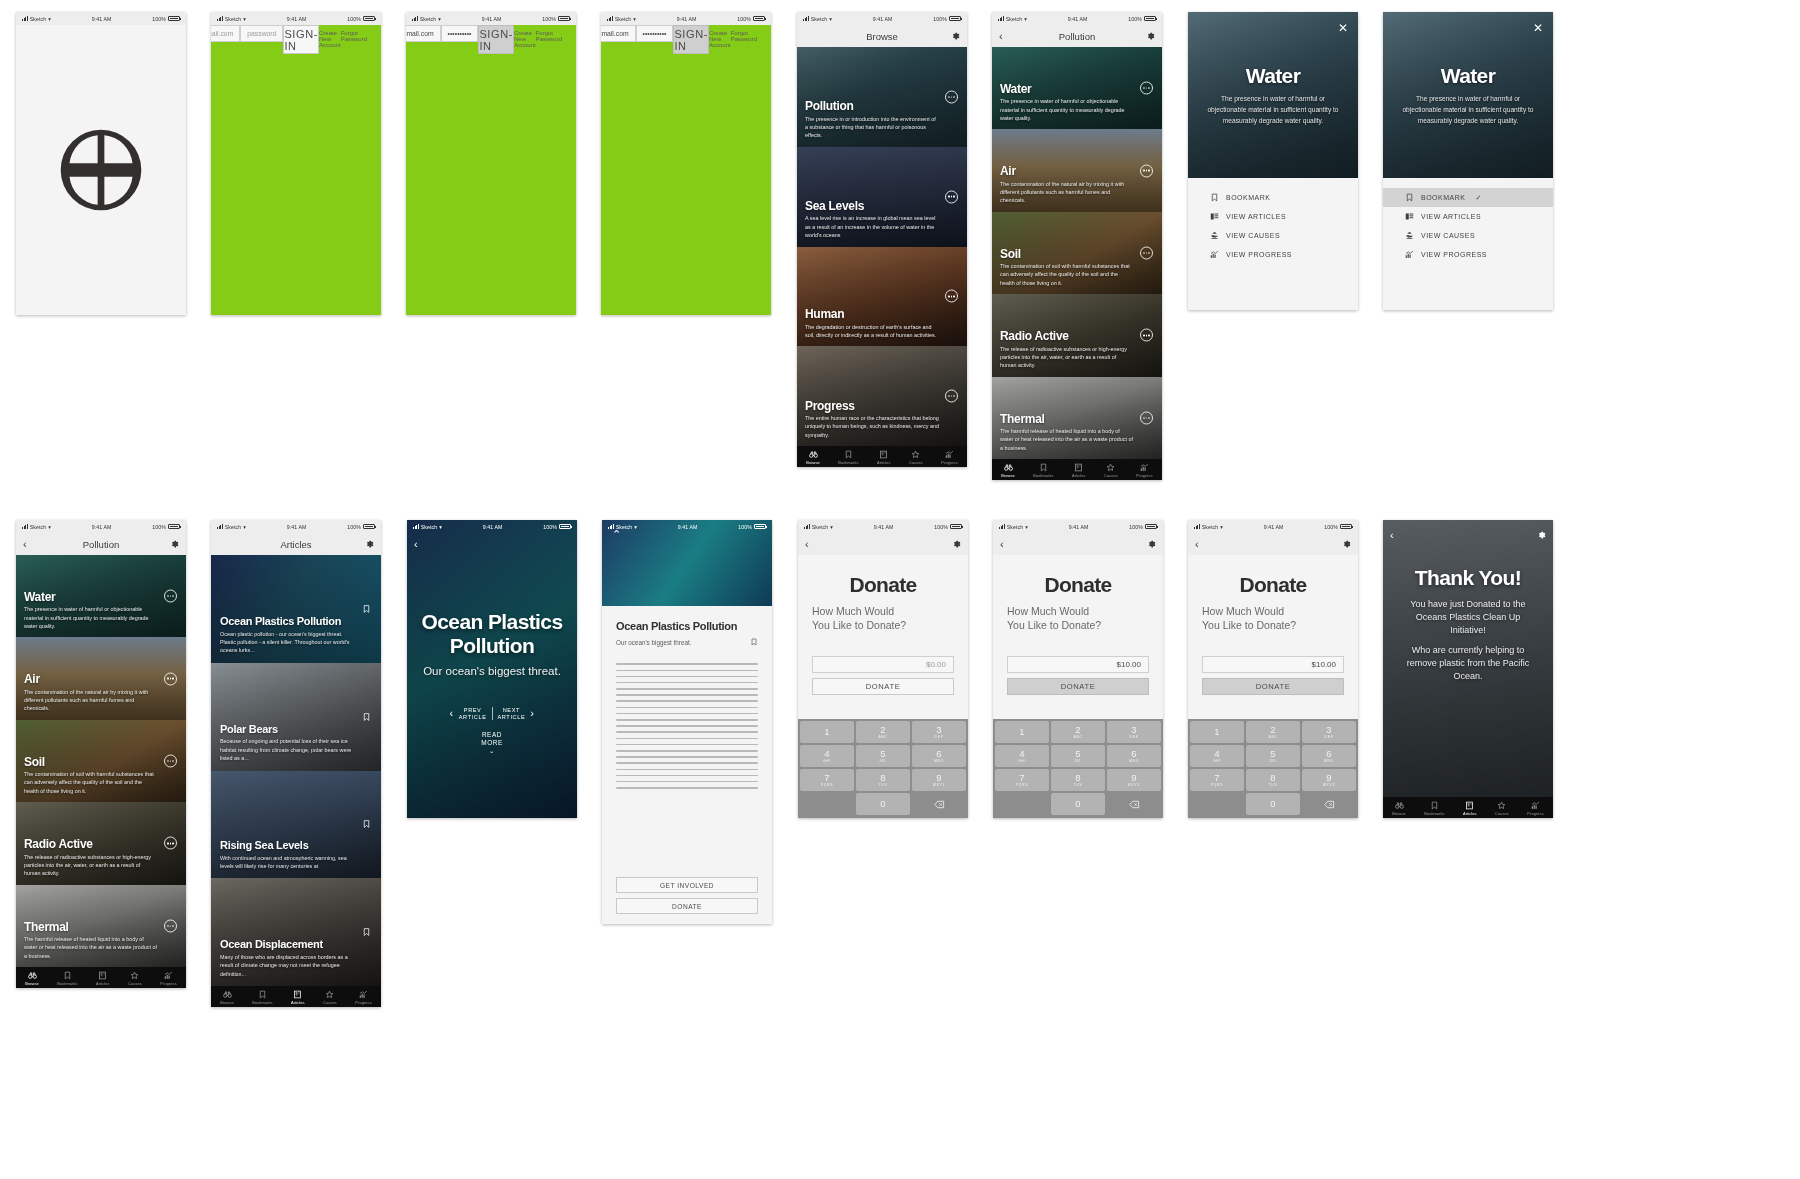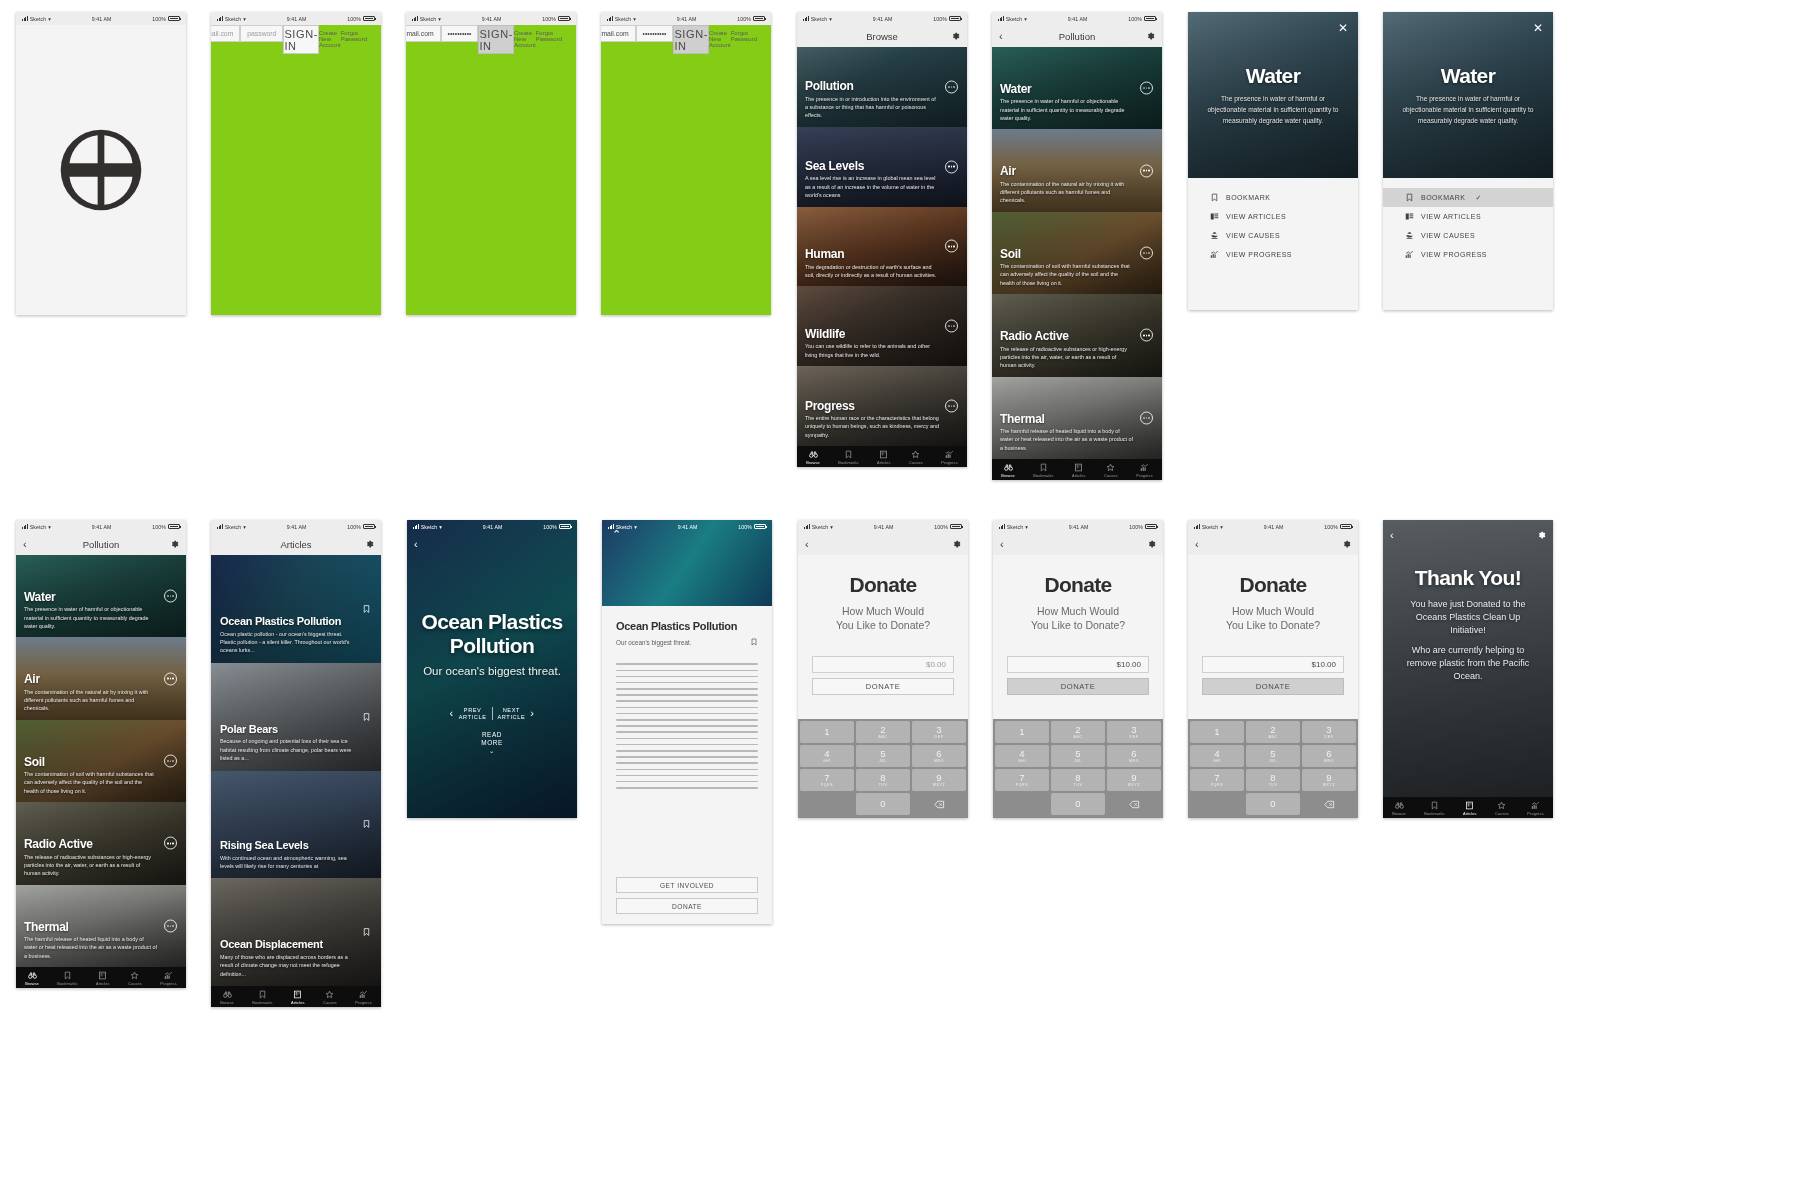--- a/index.html
+++ b/index.html
@@ -152,21 +152,21 @@
   .reader-title { font-size:11px; font-weight:700; color:#2f2f2f; line-height:1.12; letter-spacing:-0.3px; }
   .reader-subrow { display:flex; align-items:center; justify-content:space-between; margin-top:5px; margin-bottom:16px; }
   .reader-sub { font-size:6.3px; color:#5c5c5c; }
   .lines { display:flex; flex-direction:column; gap:4.6px; flex:1; }
   .lines i { display:block; height:1.6px; background:#b9b9b9; border-radius:1px; }
   .reader-btn { height:16px; border:1px solid #c9c9c9; background:#f7f7f7; display:flex; align-items:center; justify-content:center; font-size:6.6px; color:#4a4a4a; letter-spacing:0.5px; margin-top:5px; }
 
   
   .donate-body { flex:1; display:flex; flex-direction:column; padding:10px 14px 0; background:#f4f4f4; }
   .donate-title { font-size:21px; font-weight:700; color:#2f2f2f; text-align:center; letter-spacing:-0.7px; margin-top:8px; }
-  .donate-q { font-size:10.5px; color:#6a6a6a; text-align:center; line-height:1.34; margin-top:7px; font-weight:300; }
+  .donate-q { font-size:10.5px; color:#6a6a6a; text-align:left; line-height:1.34; margin-top:7px; font-weight:300; }
   .donate-input { height:17px; border:1px solid #cfcfcf; background:#f7f7f7; display:flex; align-items:center; justify-content:flex-end; padding:0 7px; font-size:8px; color:#9b9b9b; margin-top:24px; }
   .donate-input.filled { color:#4a4a4a; }
   .donate-btn { height:17px; border:1px solid #c9c9c9; background:#f7f7f7; display:flex; align-items:center; justify-content:center; font-size:7.6px; color:#4a4a4a; letter-spacing:0.6px; margin-top:5px; }
   .donate-btn.active { background:#cfcfcf; border-color:#bdbdbd; }
   .keypad { background:#8d8d8d; padding:2px 2px 3px; flex:none; }
   .kp-row { display:flex; gap:2px; margin-bottom:2px; }
   .key { flex:1; height:22px; background:#b3b3b3; border-radius:2px; display:flex; flex-direction:column; align-items:center; justify-content:center; color:#f2f2f2; }
   .key.blank { background:transparent; }
   .key-num { font-size:9.5px; line-height:1; font-weight:400; }
   .key-letters { font-size:3.4px; letter-spacing:0.7px; margin-top:1px; }
@@ -428,33 +428,20 @@
           <div class="card-title">Human</div>
           <div class="card-desc">The degradation or destruction of earth's surface and soil, directly or indirectly as a result of human activities.</div>
         </div>
         <div class="card-more">
               <span></span>
               <span></span>
               <span></span>
             </div>
       </div>
       <div class="card">
-        <div class="card-bg" style="background:linear-gradient(145deg,#6b5547 0%,#42372f 45%,#1d1915 100%);"></div>
-        <div class="card-scrim"></div>
-        <div class="card-inner">
-          <div class="card-title">Wildlife</div>
-          <div class="card-desc">You can use wildlife to refer to the animals and other living things that live in the wild.</div>
-        </div>
-        <div class="card-more">
-              <span></span>
-              <span></span>
-              <span></span>
-            </div>
-      </div>
-      <div class="card">
         <div class="card-bg" style="background:linear-gradient(160deg,#7d7264 0%,#4e4a42 50%,#22201c 100%);"></div>
         <div class="card-scrim"></div>
         <div class="card-inner">
           <div class="card-title">Progress</div>
           <div class="card-desc">The entire human race or the characteristics that belong uniquely to human beings, such as kindness, mercy and sympathy.</div>
         </div>
         <div class="card-more">
               <span></span>
               <span></span>
               <span></span>

